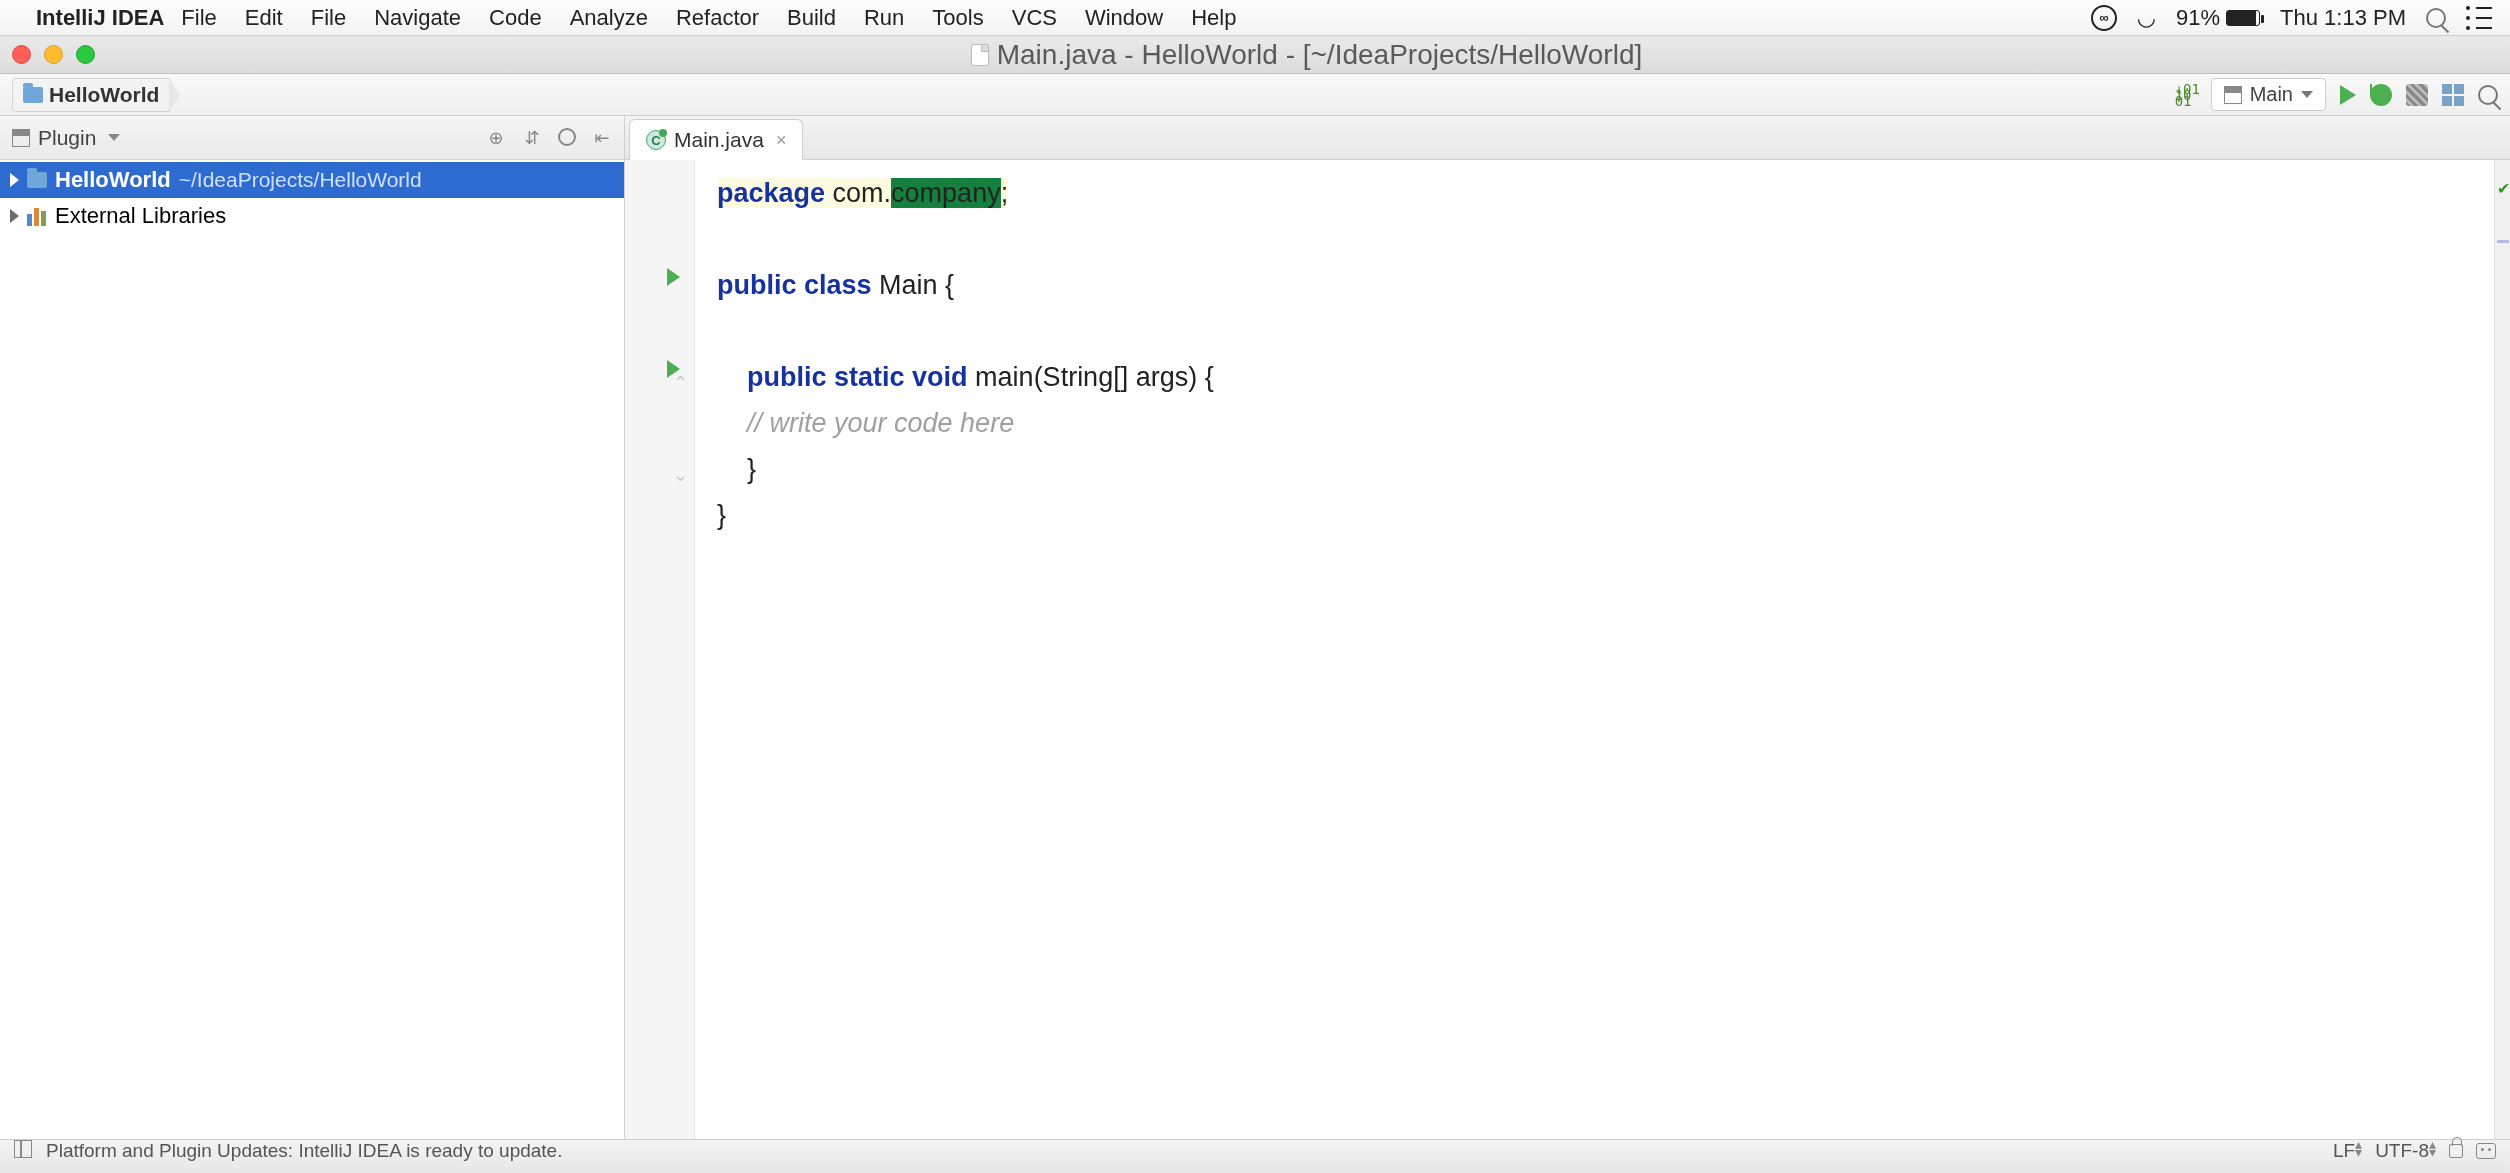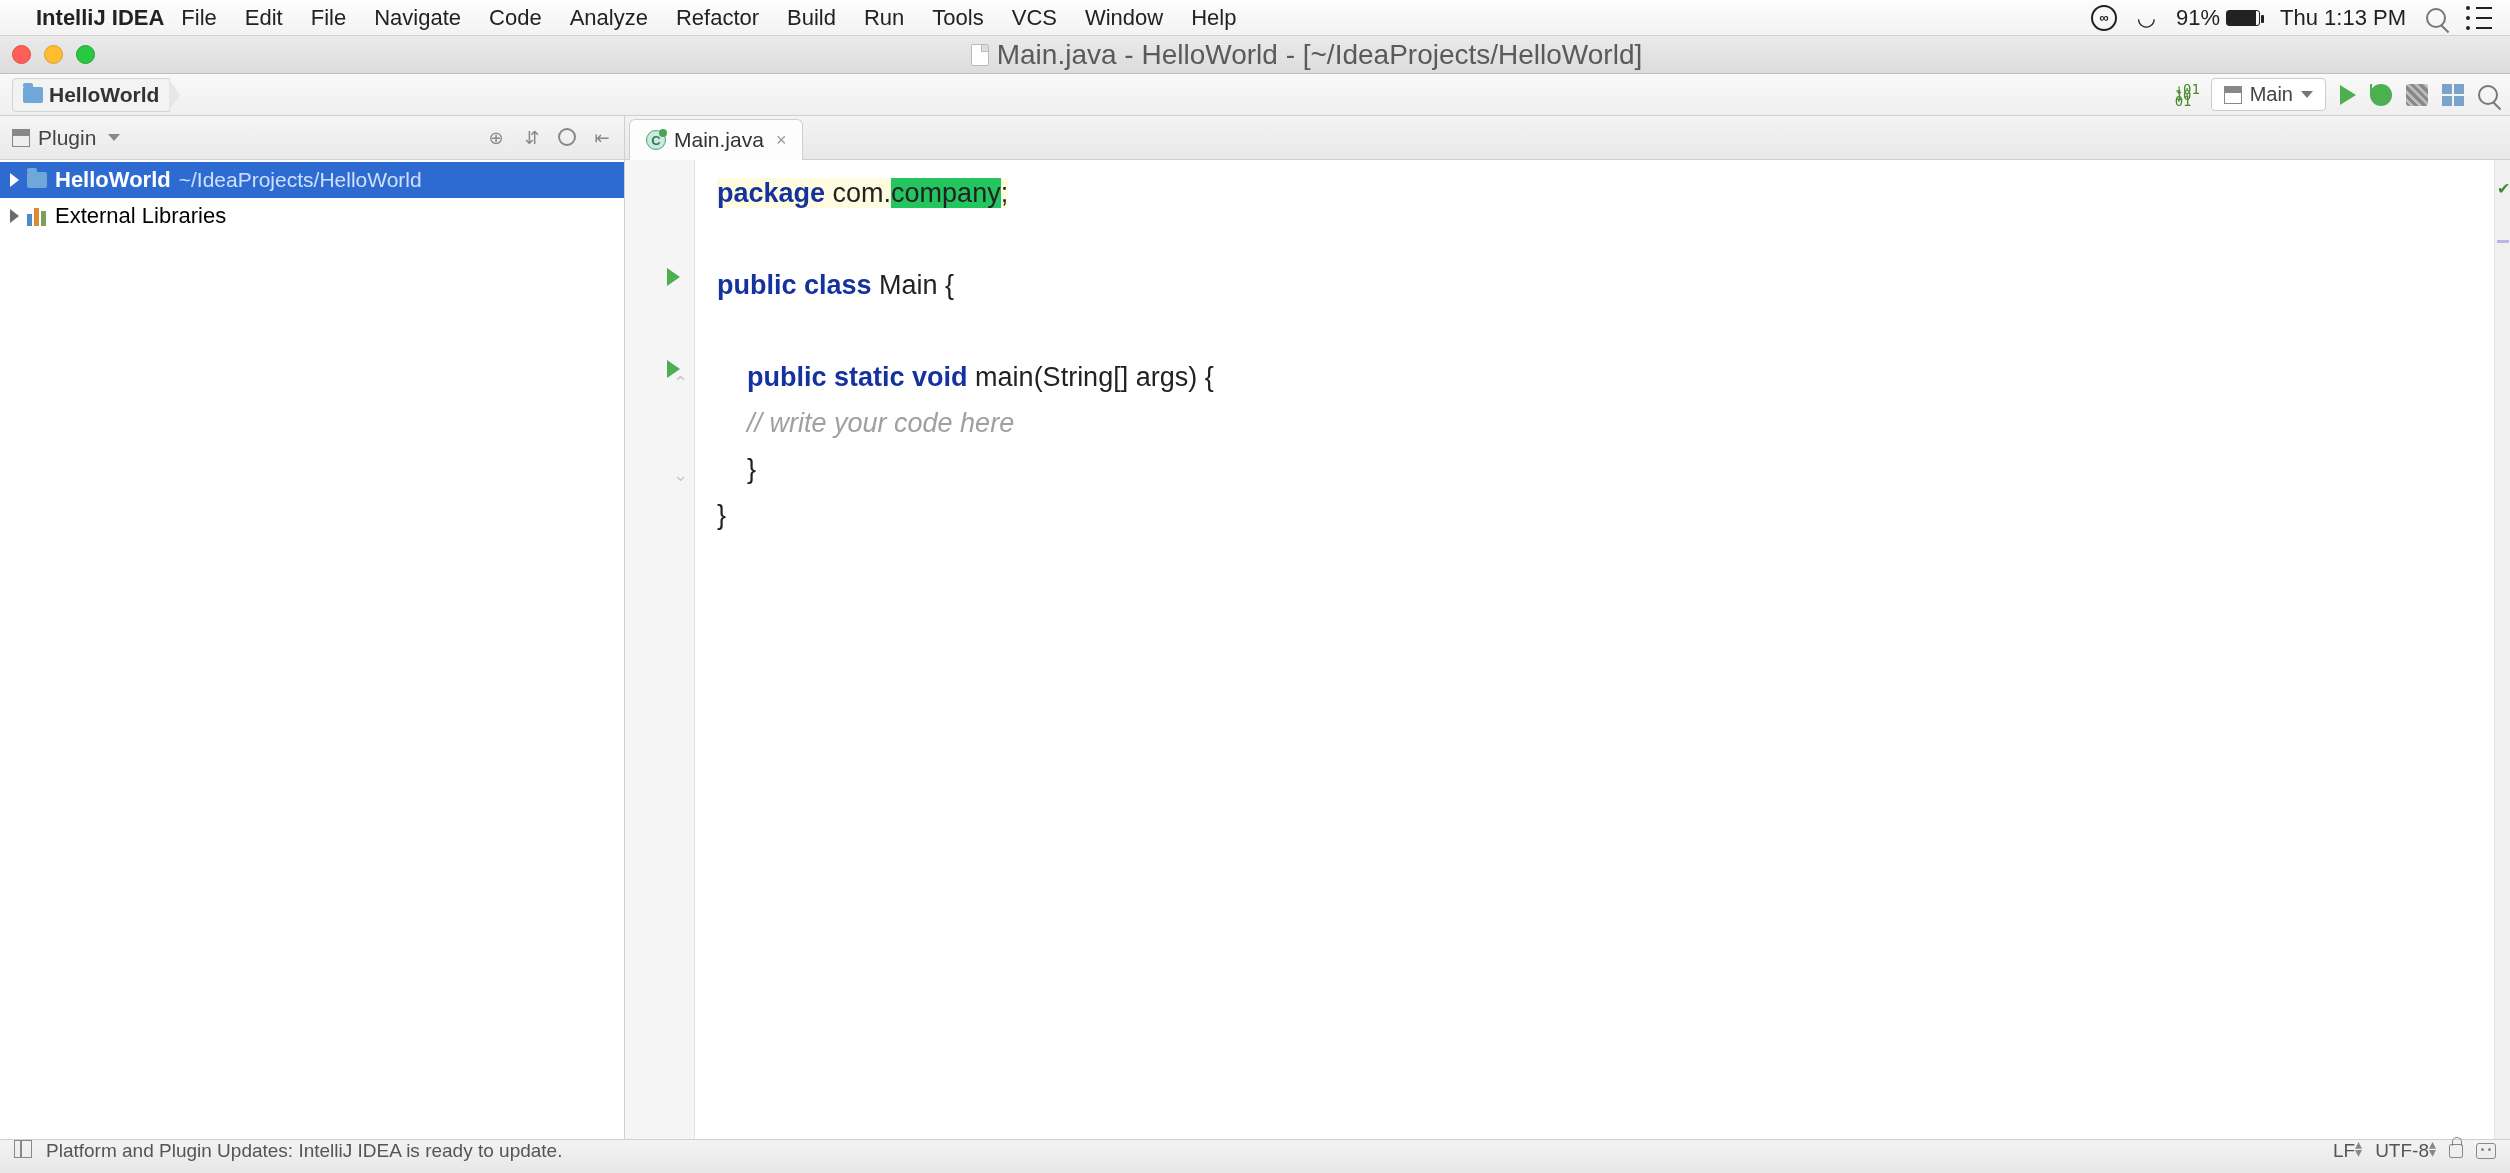--- a/index.html
+++ b/index.html
@@ -78,21 +78,21 @@
 .tab .class-icon { width:20px; height:20px; border-radius:50%; background:#cde8dc; border:1px solid #4aa37a; display:inline-flex; align-items:center; justify-content:center; font-size:13px; color:#2d7a55; font-weight:bold; position:relative; }
 .tab .class-icon::after { content:""; position:absolute; top:-2px; right:-2px; width:8px; height:8px; background:#47a656; border-radius:50%; }
 .tab .close { color:#999; font-size:18px; margin-left:4px; }
 .editor { flex:1; display:flex; font-family:Menlo,Consolas,monospace; font-size:27px; line-height:46px; position:relative; }
 .gutter { width:70px; background:#f5f5f5; border-right:1px solid #e2e2e2; position:relative; }
 .gutter .run-tri { position:absolute; left:42px; width:0;height:0;border-top:9px solid transparent;border-bottom:9px solid transparent;border-left:13px solid #4caf50; }
 .gutter .fold { position:absolute; left:48px; color:#c7c7c7; font-size:18px; }
 .code { padding:10px 0 0 22px; white-space:pre; }
 .code .kw { color:#1432a0; font-weight:bold; }
 .code .hl-y { background:#fffbe0; }
-.code .hl-b { background:#22c55e; }
+.code .hl-b { background:#15803d; }
 .code .cm { color:#a0a0a0; font-style:italic; }
 .code .txt { color:#222; }
 .status-strip { position:absolute; top:0; right:0; width:16px; height:100%; background:#f0f0f0; border-left:1px solid #e3e3e3; }
 .status-strip .ok { position:absolute; top:6px; left:2px; color:#3b8e2e; font-size:16px; }
 .status-strip .mark { position:absolute; left:2px; width:12px; height:3px; background:#b8b8e6; }
 
 
 .statusbar { height:34px; background:linear-gradient(#f3f3f3,#e7e7e7); border-top:1px solid #cfcfcf; display:flex; align-items:flex-start; padding:0 14px; font-size:19px; color:#555; }
 .statusbar .left-icon { width:18px; height:18px; border:1.5px solid #888; margin-right:14px; position:relative; }
 .statusbar .left-icon::after{content:"";position:absolute;top:0;bottom:0;left:5px;width:1.5px;background:#888;}

